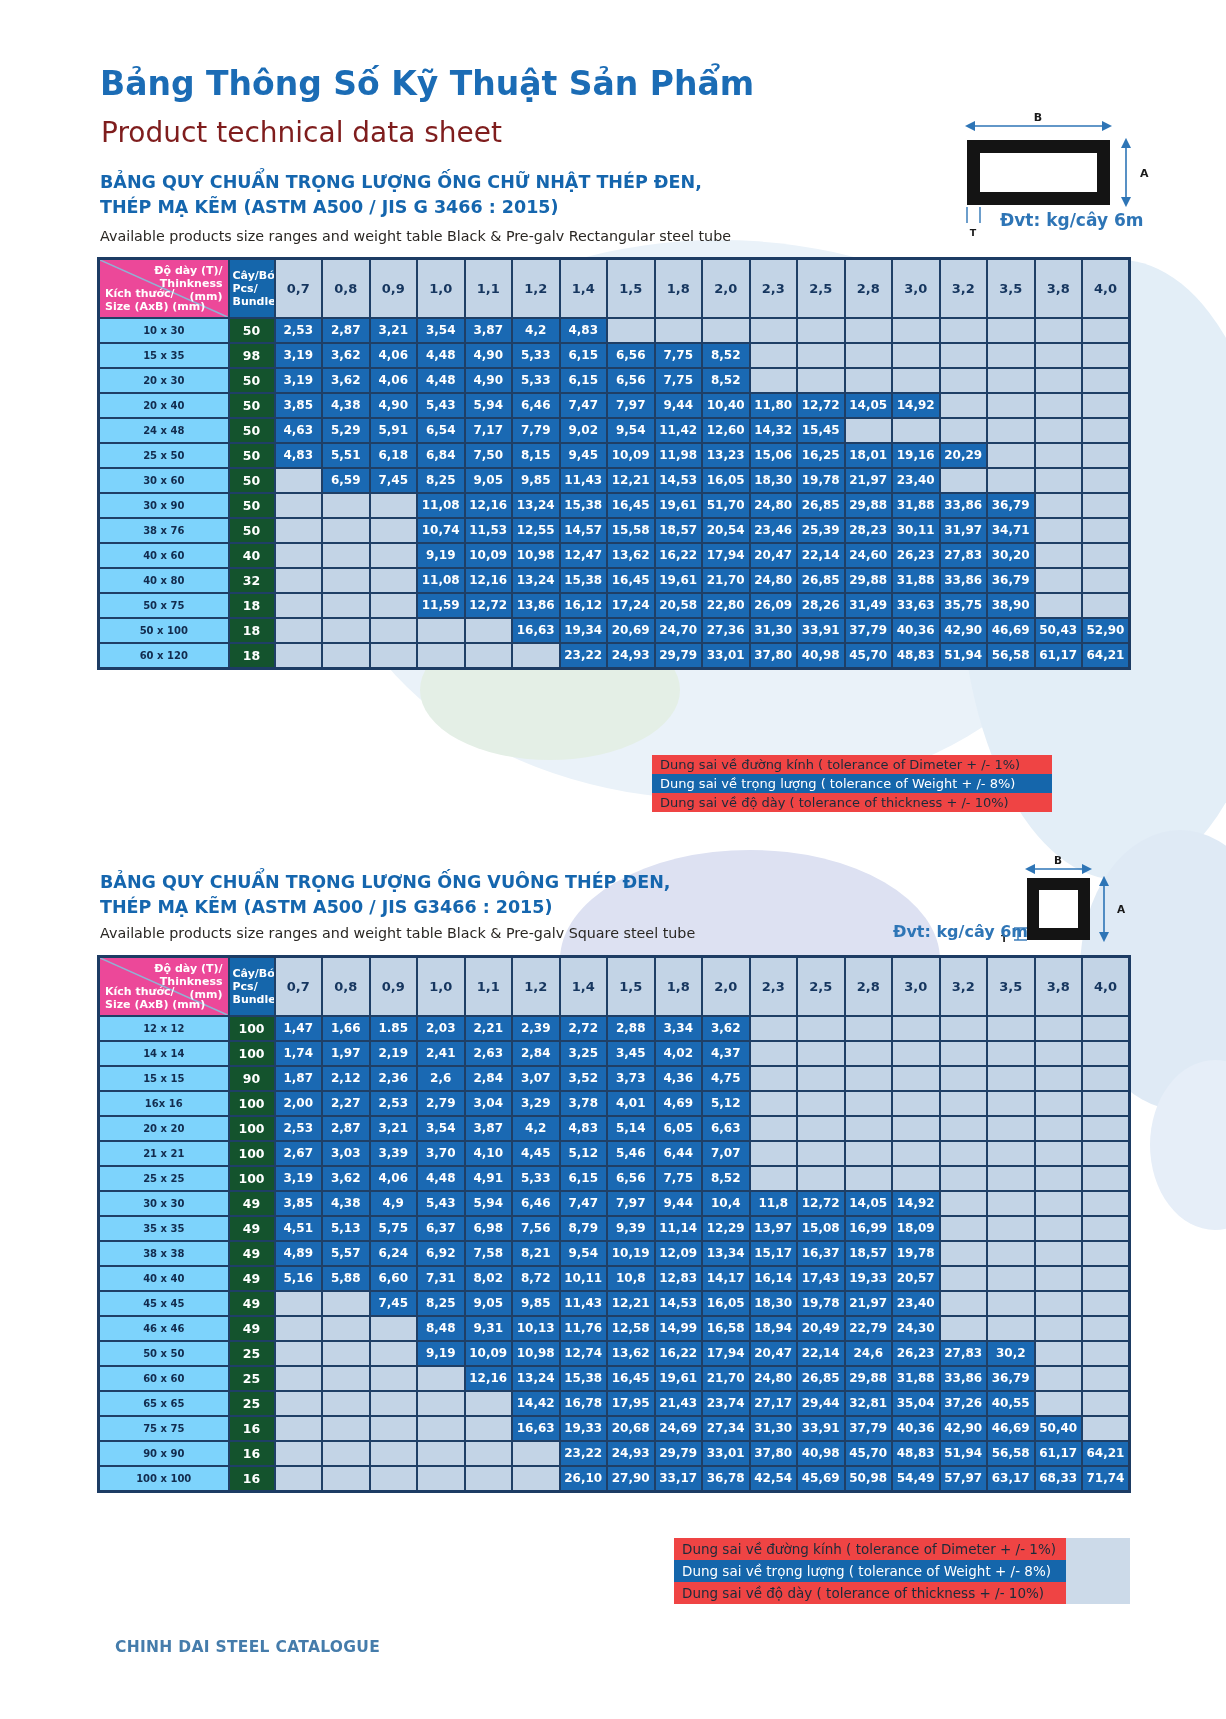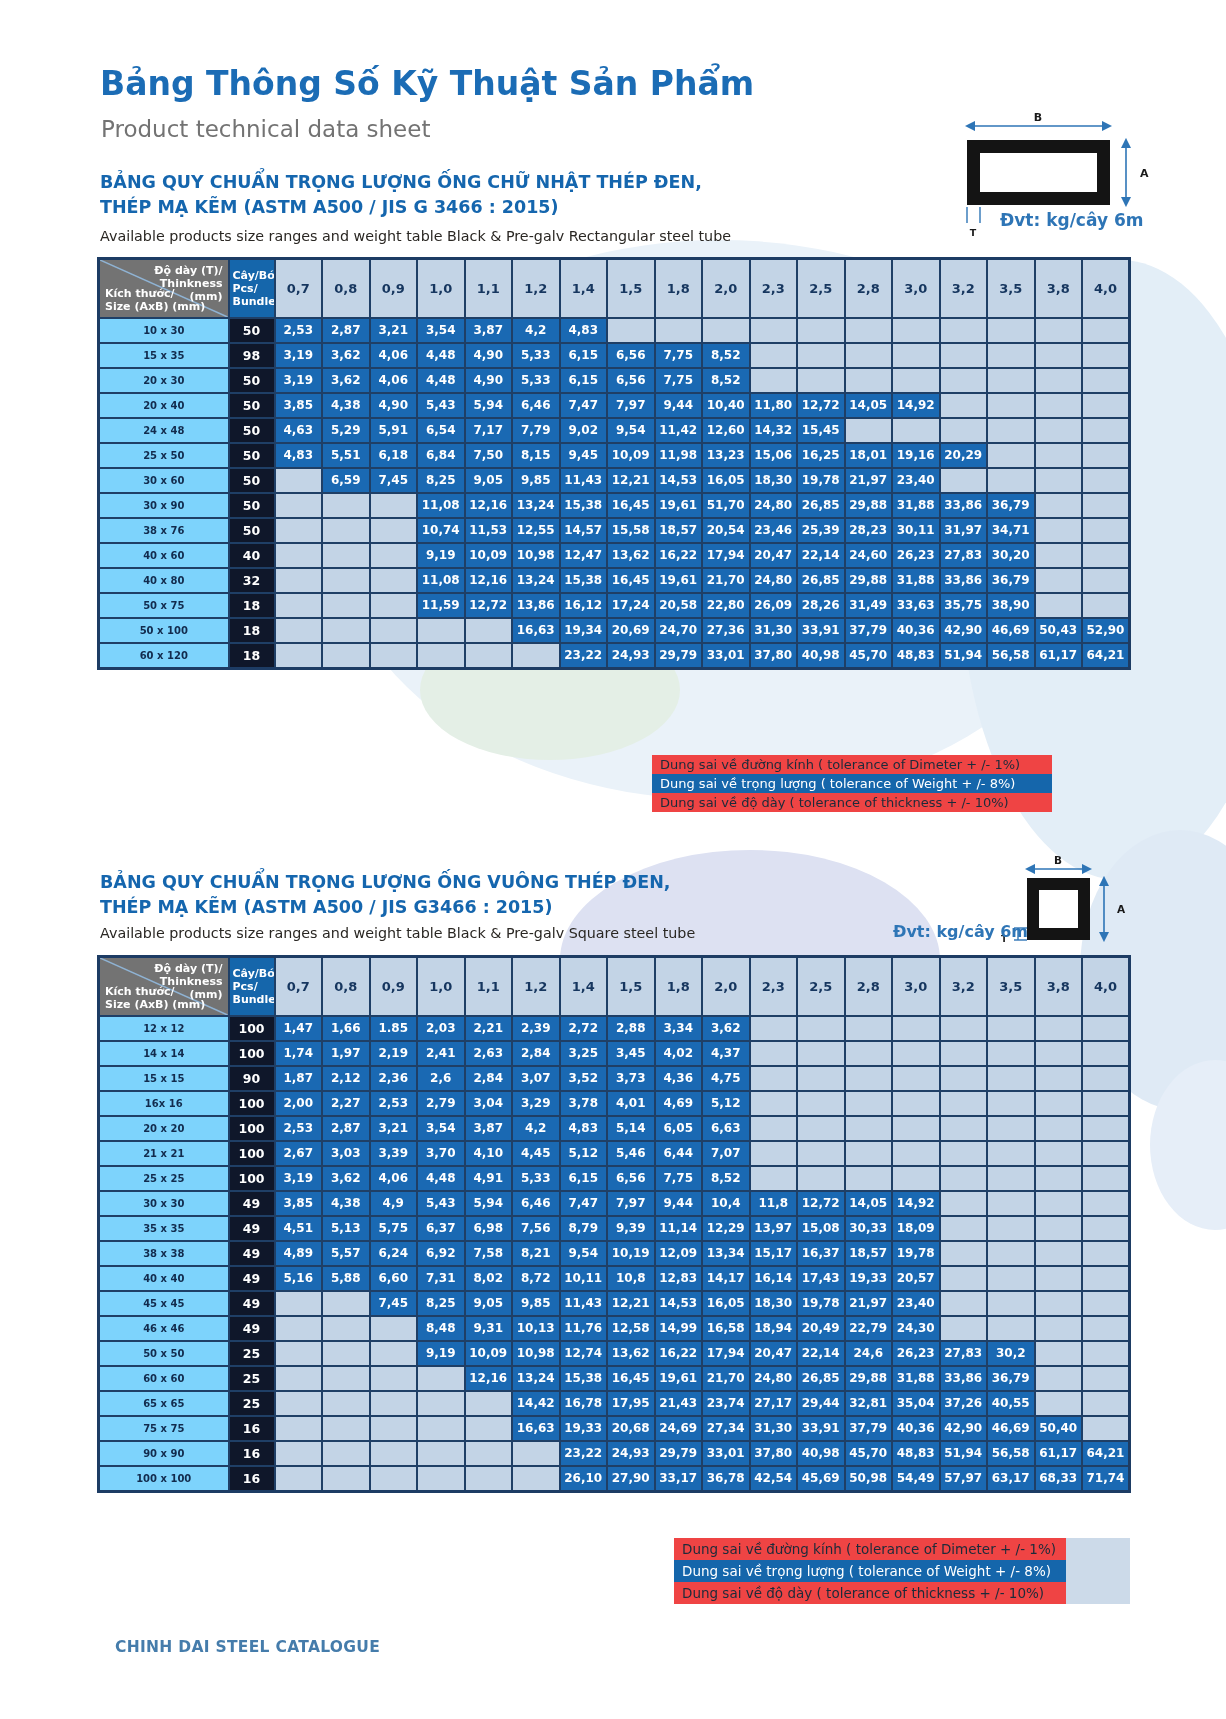--- a/index.html
+++ b/index.html
@@ -5,41 +5,41 @@
   html,body{margin:0;padding:0}
   body{
     width:1226px;height:1719px;position:relative;background:#ffffff;
     font-family:"DejaVu Sans","Liberation Sans",sans-serif;color:#222;overflow:hidden;
   }
   .abs{position:absolute}
   
   .blob{position:absolute;border-radius:50%;z-index:0}
   
   .page-title{left:100px;top:64px;font-size:33px;font-weight:bold;color:#1b6cb5;z-index:2}
-  .page-subtitle{left:101px;top:116px;font-size:23px;color:#737373;z-index:2}
+  .page-subtitle{left:101px;top:116px;font-size:28px;color:#7f1d1d;z-index:2}
   .sec-heading{font-size:17.5px;font-weight:bold;color:#1566ae;line-height:25px;z-index:2}
   .sec-sub{font-size:14.3px;color:#2a2723;z-index:2}
   .unit-note{color:#2e75b6;font-size:17px;font-weight:bold;z-index:2}
   
   .tbl-wrap{position:absolute;z-index:2}
   table.data{border-collapse:collapse;table-layout:fixed;width:1031px;border:3px solid #1d3c64}
   .data th,.data td{border:2px solid #1f3f66;padding:0;text-align:center;overflow:hidden}
   .data thead th{height:57px}
   .data tbody td{height:23px;line-height:23px}
-  th.corner{position:relative;background:#737373}
+  th.corner{position:relative;background:#ec4899}
   svg.diag{position:absolute;left:0;top:0;width:100%;height:100%}
   .corner-top{position:absolute;top:4px;right:5px;color:#fff;font-size:11px;font-weight:bold;
     text-align:right;white-space:pre-line;line-height:13px}
   .corner-bottom{position:absolute;bottom:4px;left:5px;color:#fff;font-size:11px;font-weight:bold;
     text-align:left;white-space:pre-line;line-height:13px}
   th.bundle-h{background:#1566ab;color:#fff;font-size:11px;font-weight:bold;white-space:pre-line;
     line-height:13px;text-align:left;padding-left:3px}
   th.thk{background:#c3d4e6;color:#16365f;font-size:13px;font-weight:bold}
   td.c-size{background:#7dd3fc;color:#122b4d;font-weight:bold;font-size:10px}
-  td.c-bundle{background:#0f172a;color:#fff;font-weight:bold;font-size:12.5px}
+  td.c-bundle{background:#14532d;color:#fff;font-weight:bold;font-size:12.5px}
   td.c-val{background:#1a69b3;color:#fff;font-weight:bold;font-size:12px}
   td.c-empty{background:#c3d4e6}
   
   .tol{position:absolute;z-index:2}
   .tol .tol-line{height:19px;line-height:19px;background:#ef4444;color:#1c2b3a;font-size:13px;
     padding:0 8px;white-space:nowrap}
   .tol .tol-line.hl{background:#1566ab;color:#fff}
   .tol.tol2 .tol-line{height:22px;line-height:22px;font-size:13.5px}
   .tol2-ext{position:absolute;left:100%;top:0;width:64px;height:100%;background:#ccdae9}
   
@@ -730,21 +730,21 @@
           <td class="c-val">5,75</td>
           <td class="c-val">6,37</td>
           <td class="c-val">6,98</td>
           <td class="c-val">7,56</td>
           <td class="c-val">8,79</td>
           <td class="c-val">9,39</td>
           <td class="c-val">11,14</td>
           <td class="c-val">12,29</td>
           <td class="c-val">13,97</td>
           <td class="c-val">15,08</td>
-          <td class="c-val">30,33</td>
+          <td class="c-val">16,99</td>
           <td class="c-val">18,09</td>
           <td class="c-empty"></td>
           <td class="c-empty"></td>
           <td class="c-empty"></td>
           <td class="c-empty"></td>
         </tr>
         <tr>
           <td class="c-size">38 x 38</td>
           <td class="c-bundle">49</td>
           <td class="c-val">4,89</td>

